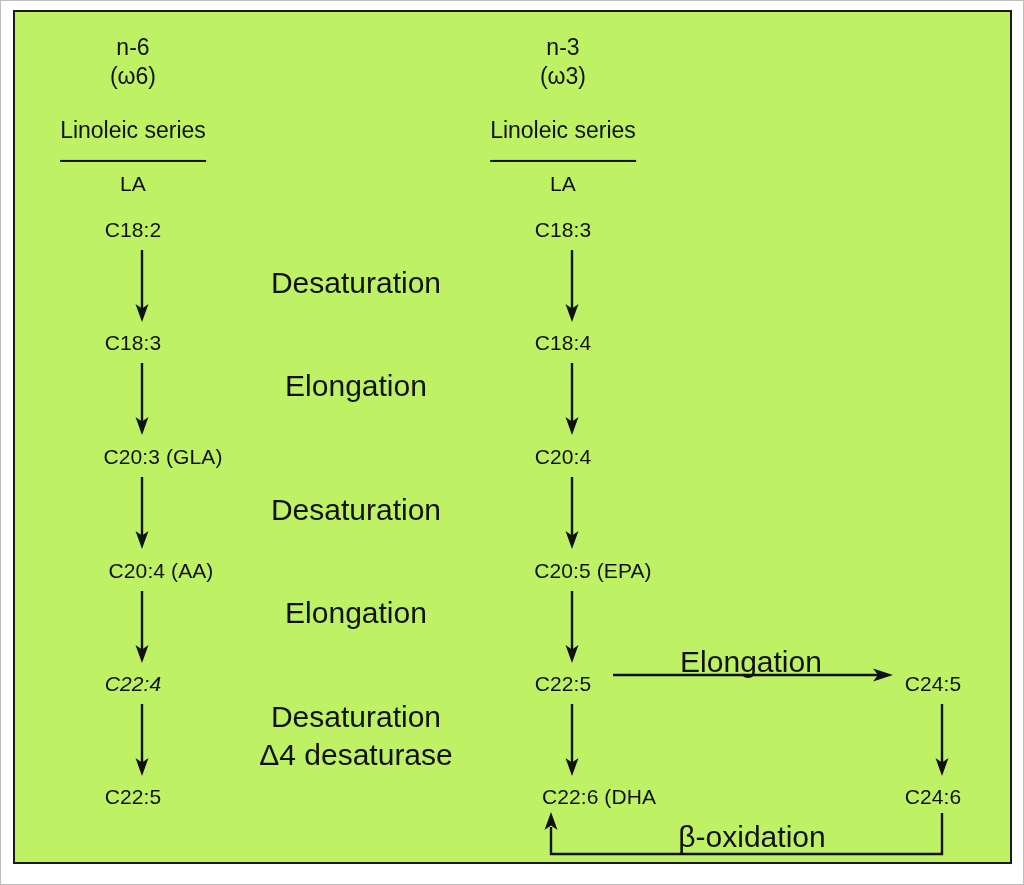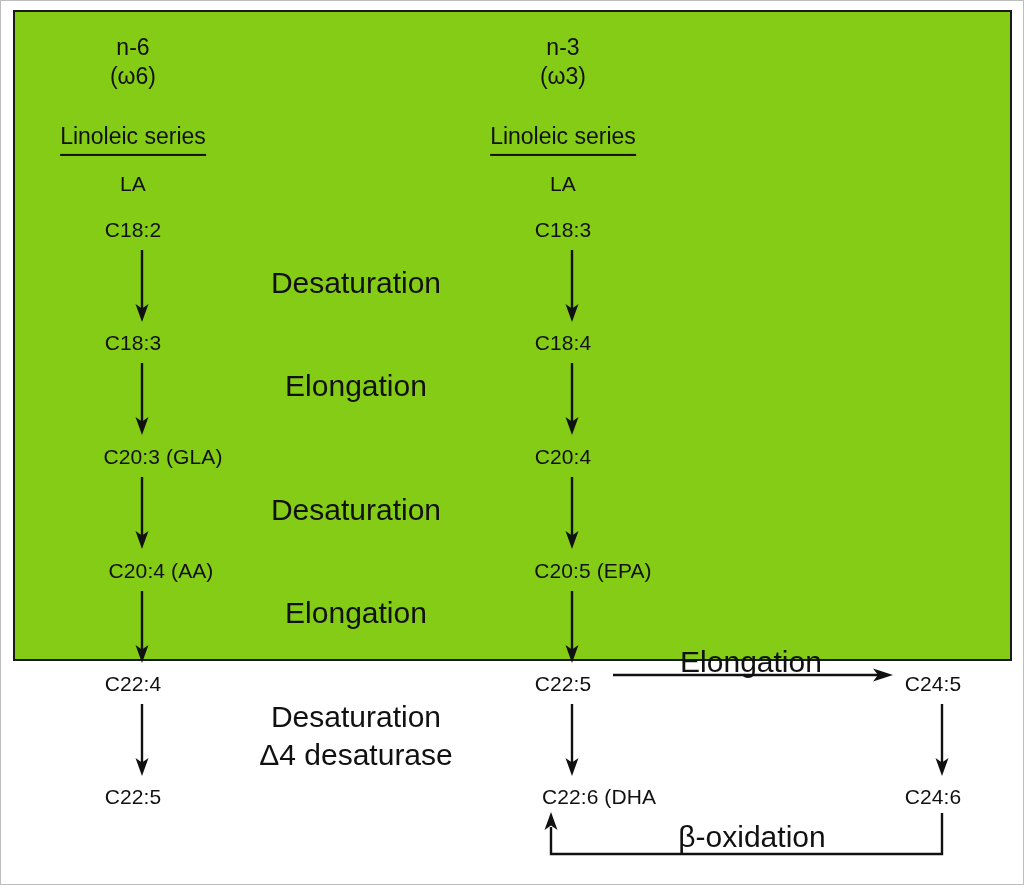--- a/index.html
+++ b/index.html
@@ -18,44 +18,44 @@
     background: #ffffff;
     box-sizing: border-box;
     border: 1px solid #bdbdbd;
     overflow: hidden;
   }
   .figure-frame {
     position: absolute;
     left: 12px;
     top: 9px;
     width: 999px;
-    height: 651px;
+    height: 854px;
     border: 2px solid #1a1a1a;
     box-sizing: border-box;
-    background: #84cc16;
+    background: #bef264;
   }
   .node {
     position: absolute;
     transform: translate(-50%, -50%);
     white-space: nowrap;
     color: #111111;
     font-size: 21px;
     line-height: 1.05;
     text-align: center;
     letter-spacing: 0.1px;
   }
   .series-title {
     position: absolute;
     transform: translate(-50%, -50%);
     white-space: nowrap;
     color: #111111;
     font-size: 23px;
     text-align: right;
     border-bottom: 2px solid #111111;
-    padding-bottom: 6px;
+    padding-bottom: 18px;
     line-height: 1.05;
   }
   .col-head {
     position: absolute;
     transform: translate(-50%, -50%);
     white-space: nowrap;
     color: #111111;
     font-size: 23px;
     line-height: 1.28;
     text-align: center;
@@ -98,21 +98,21 @@
     </div>
 
     <div class="series-title" style="left:118px; top:128px;">Linoleic series</div>
 
     <div class="node" style="left:118px; top:172px;">LA</div>
 
     <div class="node" style="left:118px; top:218px;">C18:2</div>
     <div class="node" style="left:118px; top:331px;">C18:3</div>
     <div class="node" style="left:148px; top:445px;">C20:3 (GLA)</div>
     <div class="node" style="left:146px; top:559px;">C20:4 (AA)</div>
-    <div class="node" style="left:118px; top:672px;">C22:4</div>
+    <div class="node" style="left:118px; top:672px;font-style:italic;">C22:4</div>
     <div class="node" style="left:118px; top:785px;">C22:5</div>
 
     <div class="v-arrow" style="left:118px; top:238px;">
       <svg width="18" height="74" viewBox="0 0 18 74">
         <line class="stroke" x1="9" y1="0" x2="9" y2="60"></line>
         <polygon class="head" points="9,72 2.5,54 9,58.5 15.5,54"></polygon>
       </svg>
     </div>
     <div class="v-arrow" style="left:118px; top:351px;">
       <svg width="18" height="74" viewBox="0 0 18 74">

